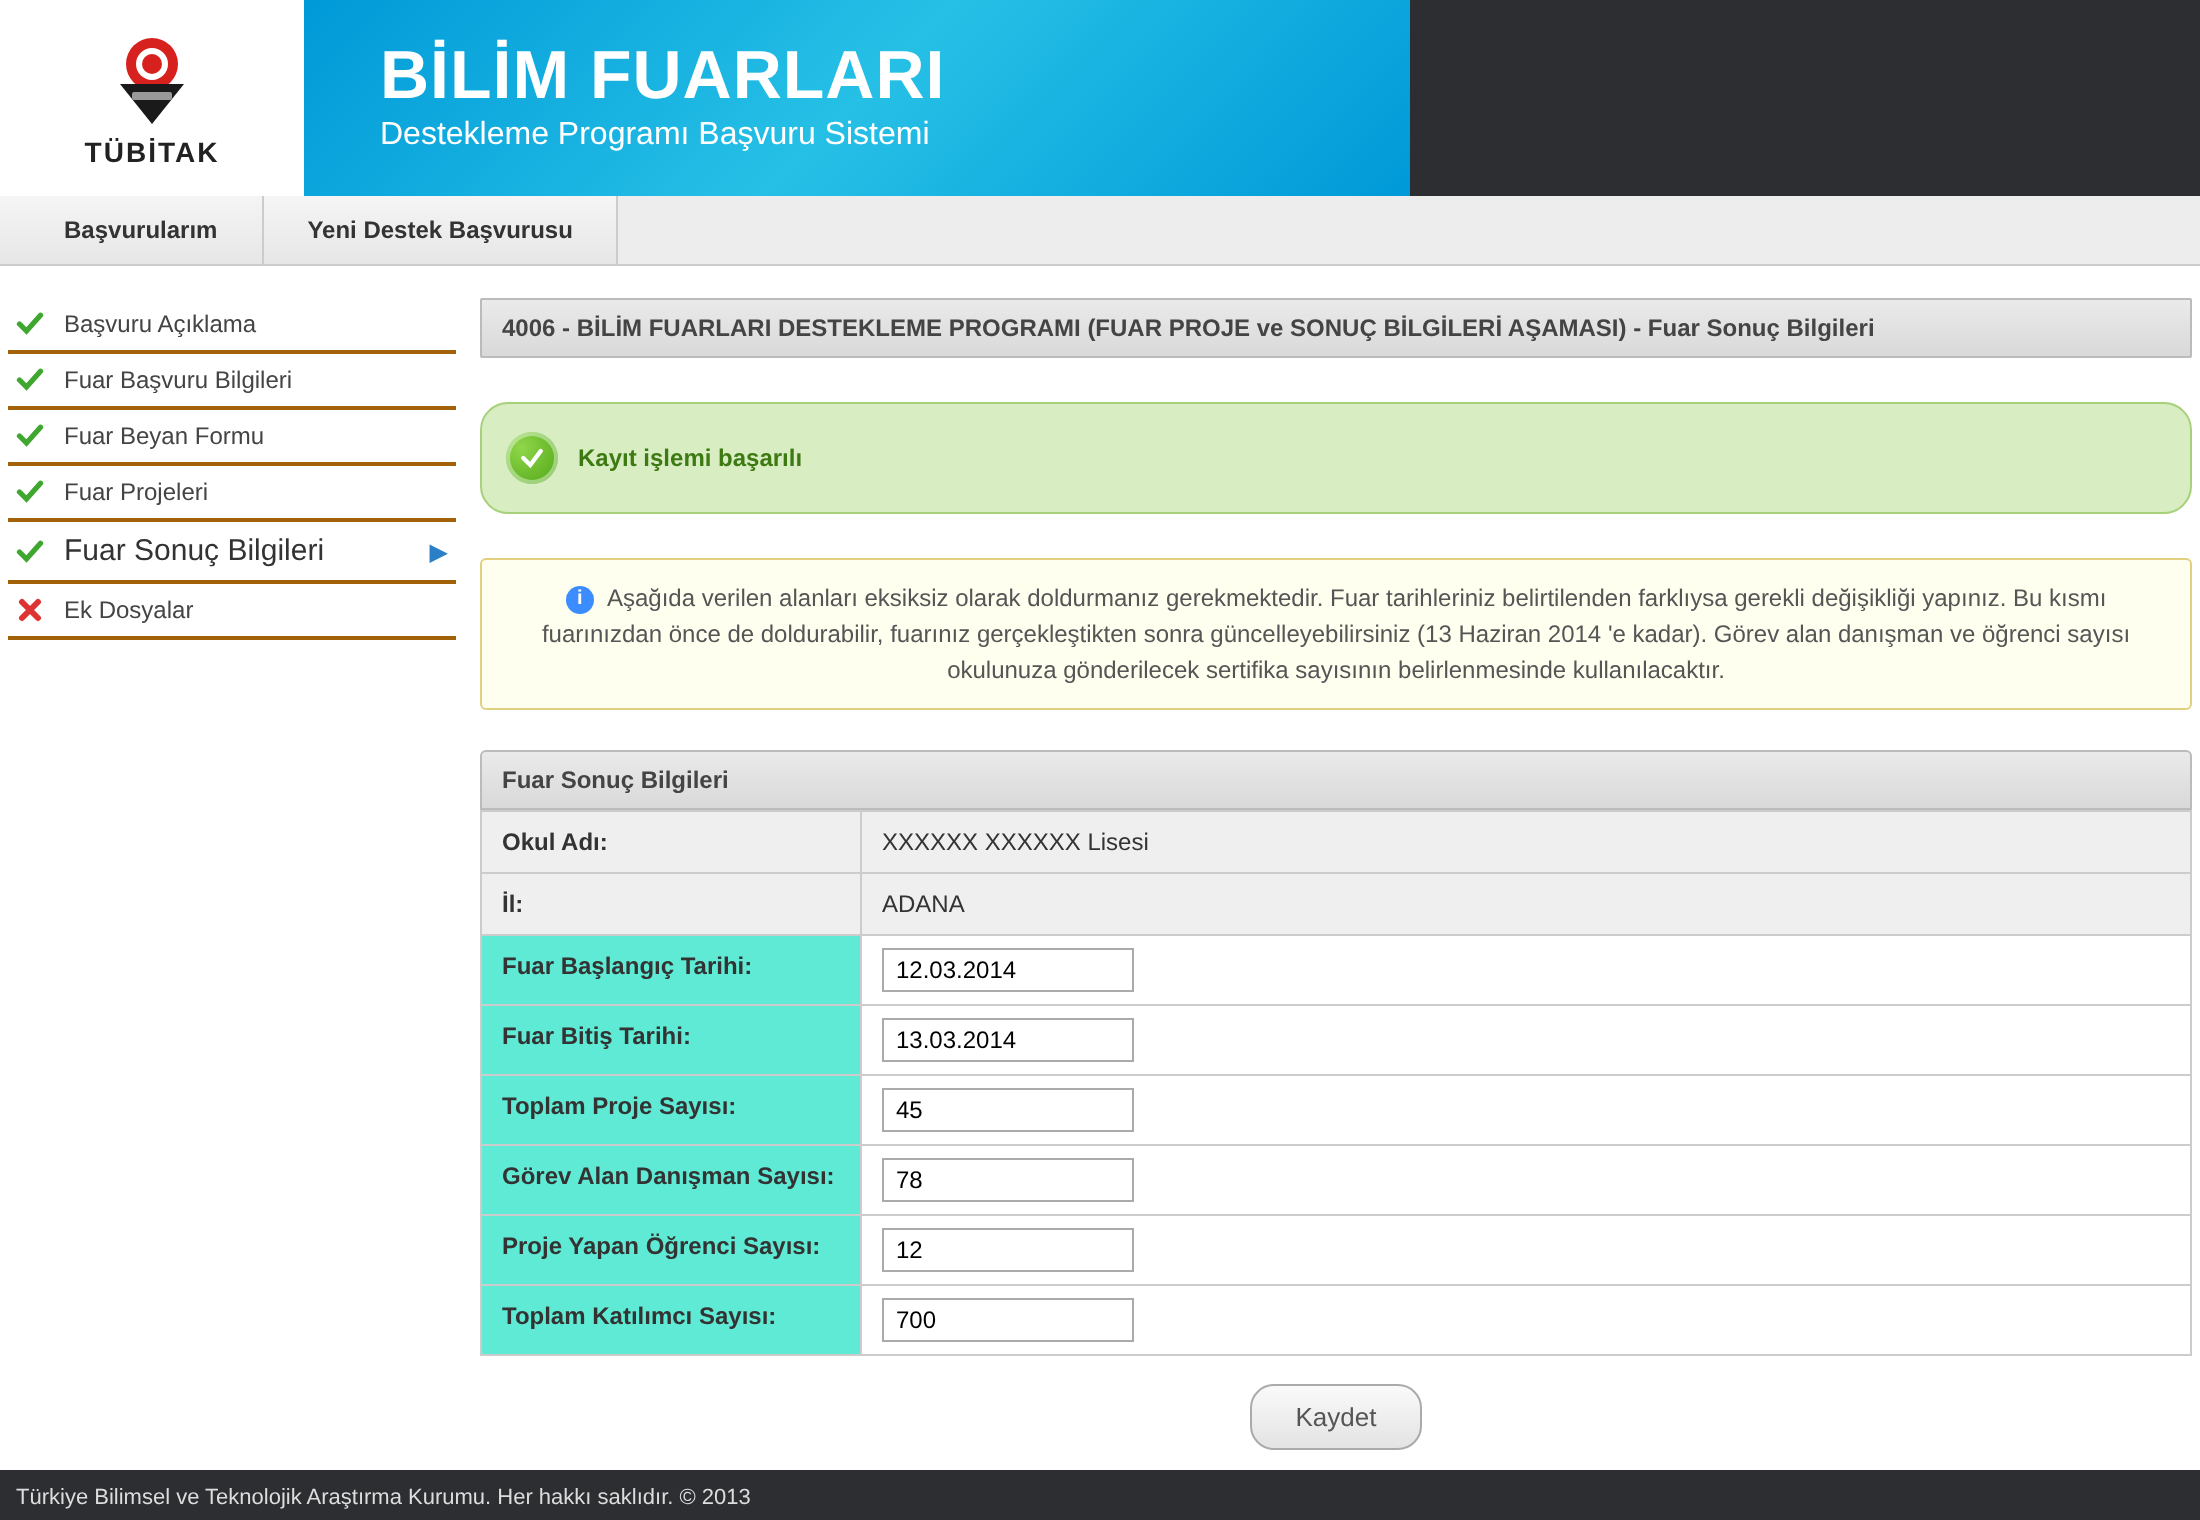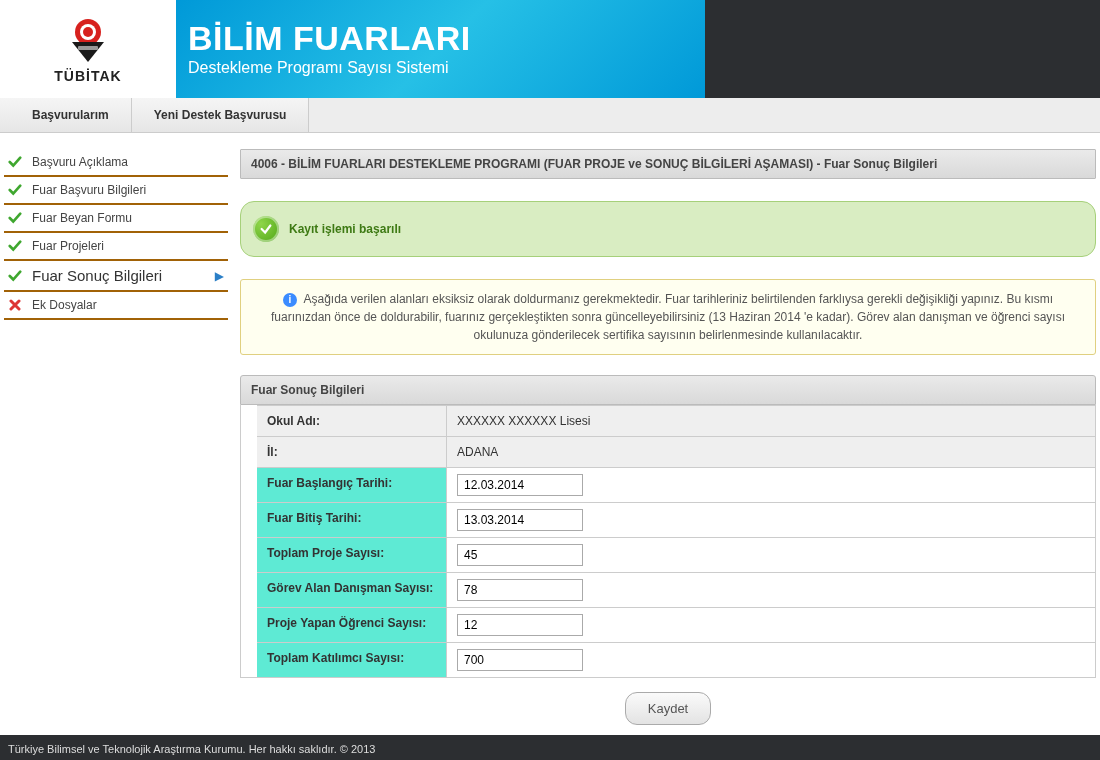--- a/index.html
+++ b/index.html
@@ -4,21 +4,21 @@
 <style>
 * { box-sizing: border-box; margin: 0; padding: 0; }
 body { font-family: Arial, Helvetica, sans-serif; font-size: 12px; color: #333; background: #fff; }
 
 .header-bar {
   display: flex;
   height: 98px;
   background: #fff;
 }
 .logo-block {
-  width: 176px;
+  width: 152px;
   display: flex;
   flex-direction: column;
   align-items: center;
   justify-content: center;
   padding: 8px 16px;
 }
 .logo-icon {
   width: 52px;
   height: 52px;
   position: relative;
@@ -29,21 +29,21 @@
   letter-spacing: 1px;
   margin-top: 2px;
   color: #222;
 }
 .banner {
   flex: 1;
   background: linear-gradient(135deg, #0099d8 0%, #26c0e6 50%, #0099d8 100%);
   display: flex;
   flex-direction: column;
   justify-content: center;
-  padding-left: 12px;
+  padding-left: 38px;
   color: #fff;
 }
 .banner h1 {
   font-size: 34px;
   font-weight: 800;
   letter-spacing: 0.5px;
   line-height: 1;
   font-family: Arial, sans-serif;
 }
 .banner .sub {
@@ -177,21 +177,20 @@
   border-radius: 3px 3px 0 0;
   padding: 7px 10px;
   font-weight: bold;
   font-size: 12px;
   color: #444;
 }
 .form-table {
   border: 1px solid #ccc;
   border-top: none;
   width: 100%;
-  padding-left: 16px;
 }
 .form-row {
   display: flex;
   border-top: 1px solid #ccc;
 }
 .form-row .lbl {
   width: 190px;
   padding: 8px 10px;
   font-weight: bold;
   background: #5eead4;
@@ -251,21 +250,21 @@
         <circle cx="26" cy="18" r="8" fill="#fff"></circle>
         <circle cx="26" cy="18" r="5" fill="#d7211e"></circle>
         <path d="M10 28 L42 28 L26 48 Z" fill="#1a1a1a"></path>
         <rect x="16" y="32" width="20" height="4" fill="#999" rx="1"></rect>
       </svg>
     </div>
     <div class="logo-text">TÜBİTAK</div>
   </div>
   <div class="banner">
     <h1>BİLİM FUARLARI</h1>
-    <div class="sub">Destekleme Programı Sayısı Sistemi</div>
+    <div class="sub">Destekleme Programı Başvuru Sistemi</div>
   </div>
   <div class="user-block"></div>
 </div>
 
 <div class="tabs">
   <div class="tab">Başvurularım</div>
   <div class="tab">Yeni Destek Başvurusu</div>
 </div>
 
 <div class="main">

